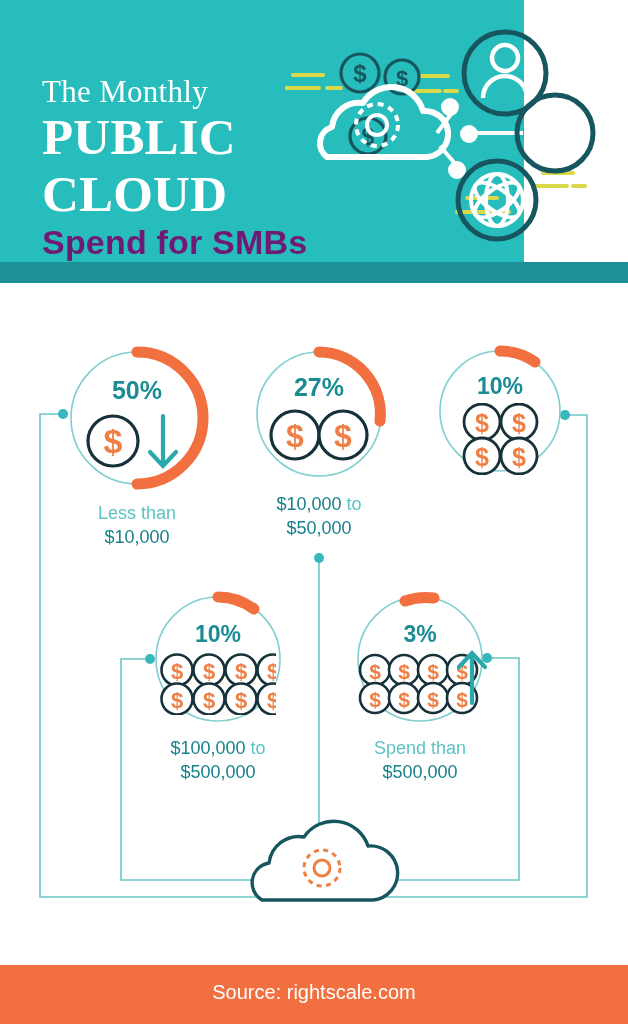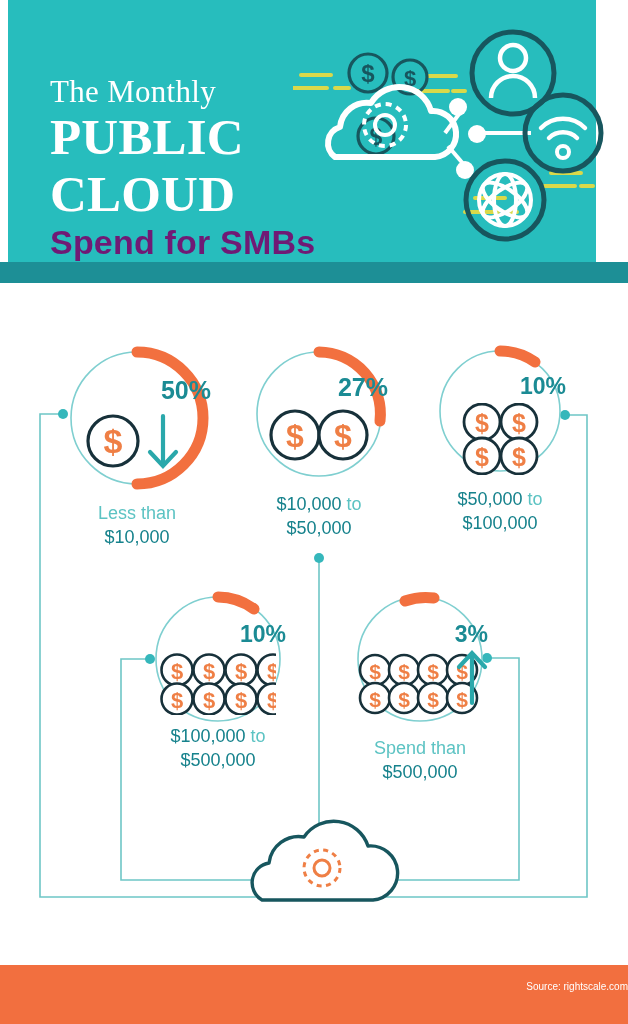--- a/index.html
+++ b/index.html
@@ -6,43 +6,43 @@
   body{
     width:628px;height:1024px;
     background:#ffffff;
     font-family:"Liberation Sans", sans-serif;
     overflow:hidden;
     position:relative;
   }
   #page{position:relative;width:628px;height:1024px;overflow:hidden;background:#fff;}
 
   
-  .header{position:absolute;left:8px;top:0;width:588px;height:262px;background:#27bdbd;}
+  .header{position:absolute;left:0;top:0;width:524px;height:262px;background:#27bdbd;}
   .header-stripe{position:absolute;left:0;top:262px;width:628px;height:21px;background:#1d8f96;}
   .title-wrap{position:absolute;left:42px;top:76px;width:330px;}
   .t-line1{font-family:"Liberation Serif", serif;font-size:31px;color:#ffffff;line-height:1.05;letter-spacing:.3px;}
   .t-line2{font-family:"Liberation Serif", serif;font-size:51px;font-weight:bold;color:#ffffff;line-height:1.12;letter-spacing:.2px;}
   .t-line3{font-family:Liberation Sans, sans-serif;font-size:34px;font-weight:bold;color:#701a75;line-height:1.12;letter-spacing:.2px;}
   .header-art{position:absolute;left:285px;top:28px;width:335px;height:225px;}
 
   
   .main{position:absolute;left:0;top:283px;width:628px;height:682px;background:#ffffff;}
   .connectors{position:absolute;left:0;top:0;width:628px;height:682px;}
 
   .gauge{position:absolute;}
   .gauge-svg{position:absolute;left:0;top:0;}
-  .pct{position:absolute;width:100%;text-align:right;font-weight:bold;color:#1b8b94;}
+  .pct{position:absolute;width:100%;text-align:center;font-weight:bold;color:#1b8b94;}
   .glabel{position:absolute;width:250px;text-align:center;left:50%;transform:translateX(-50%);
           font-size:18px;line-height:1.33;color:#5cc3c3;}
   .glabel b{color:#16828c;font-weight:normal;}
   .glabel .lt{color:#5cc3c3;font-weight:normal;}
 
   
   .footer{position:absolute;left:0;top:965px;width:628px;height:59px;background:#f26f3f;}
-  .footer-txt{position:absolute;width:628px;top:16px;text-align:right;color:#ffffff;font-size:10px;}
+  .footer-txt{position:absolute;width:628px;top:16px;text-align:center;color:#ffffff;font-size:20px;}
 </style>
 </head>
 <body>
 
 <div id="page">
 
   <div class="header">
     <div class="title-wrap">
       <div class="t-line1">The Monthly</div>
       <div class="t-line2">PUBLIC CLOUD</div>
@@ -220,25 +220,20 @@
         </g>
         <g>
           <circle cx="20" cy="53" r="18" fill="#ffffff" stroke="#17313a" stroke-width="2.8"></circle>
           <text x="20" y="63" font-family="Liberation Sans, sans-serif" font-size="25" font-weight="bold" fill="#ef7f45" text-anchor="middle">$</text>
         </g>
         <g>
           <circle cx="57" cy="53" r="18" fill="#ffffff" stroke="#17313a" stroke-width="2.8"></circle>
           <text x="57" y="63" font-family="Liberation Sans, sans-serif" font-size="25" font-weight="bold" fill="#ef7f45" text-anchor="middle">$</text>
         </g>
       </svg>
-      <div class="glabel" style="top:143px;">
-        <b>$50,000</b>
-        <span class="lt">to</span><br>
-        <b>$100,000</b>
-      </div>
     </div>
 
     <div class="gauge" style="left:150px;top:308px;width:136px;height:136px;">
       <svg class="gauge-svg" width="136" height="136" viewBox="0 0 136 136">
         <circle cx="68" cy="68" r="62" fill="none" stroke="#7fcfd0" stroke-width="1.6"></circle>
         <path d="M 68 6 A 62 62 0 0 1 104 18" fill="none" stroke="#f2703f" stroke-width="11" stroke-linecap="round"></path>
       </svg>
       <div class="pct" style="top:30px;font-size:23px;">10%</div>
       <svg style="position:absolute;left:10px;top:62px;" width="116" height="62" viewBox="0 0 116 62">
         <g>
@@ -267,21 +262,21 @@
         </g>
         <g>
           <circle cx="81" cy="46" r="15.5" fill="#ffffff" stroke="#17313a" stroke-width="2.6"></circle>
           <text x="81" y="55" font-family="Liberation Sans, sans-serif" font-size="22" font-weight="bold" fill="#ef7f45" text-anchor="middle">$</text>
         </g>
         <g>
           <circle cx="113" cy="46" r="15.5" fill="#ffffff" stroke="#17313a" stroke-width="2.6"></circle>
           <text x="113" y="55" font-family="Liberation Sans, sans-serif" font-size="22" font-weight="bold" fill="#ef7f45" text-anchor="middle">$</text>
         </g>
       </svg>
-      <div class="glabel" style="top:134px;">
+      <div class="glabel" style="top:146px;">
         <b>$100,000</b>
         <span class="lt">to</span><br>
         <b>$500,000</b>
       </div>
     </div>
 
     <div class="gauge" style="left:352px;top:308px;width:136px;height:136px;">
       <svg class="gauge-svg" width="136" height="136" viewBox="0 0 136 136">
         <circle cx="68" cy="68" r="62" fill="none" stroke="#7fcfd0" stroke-width="1.6"></circle>
 

